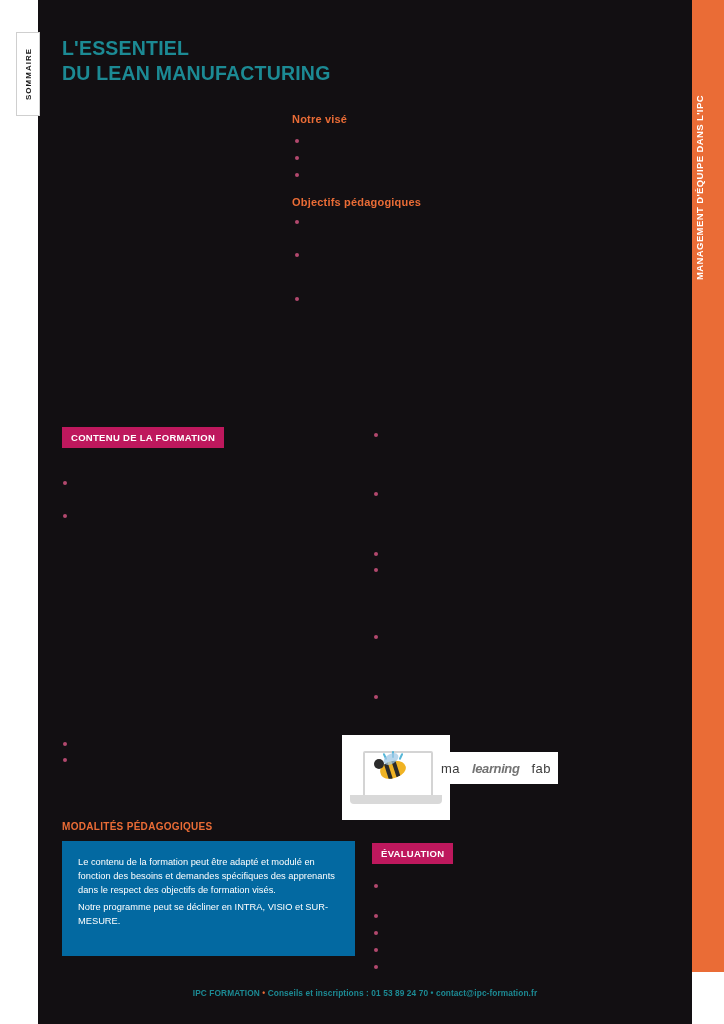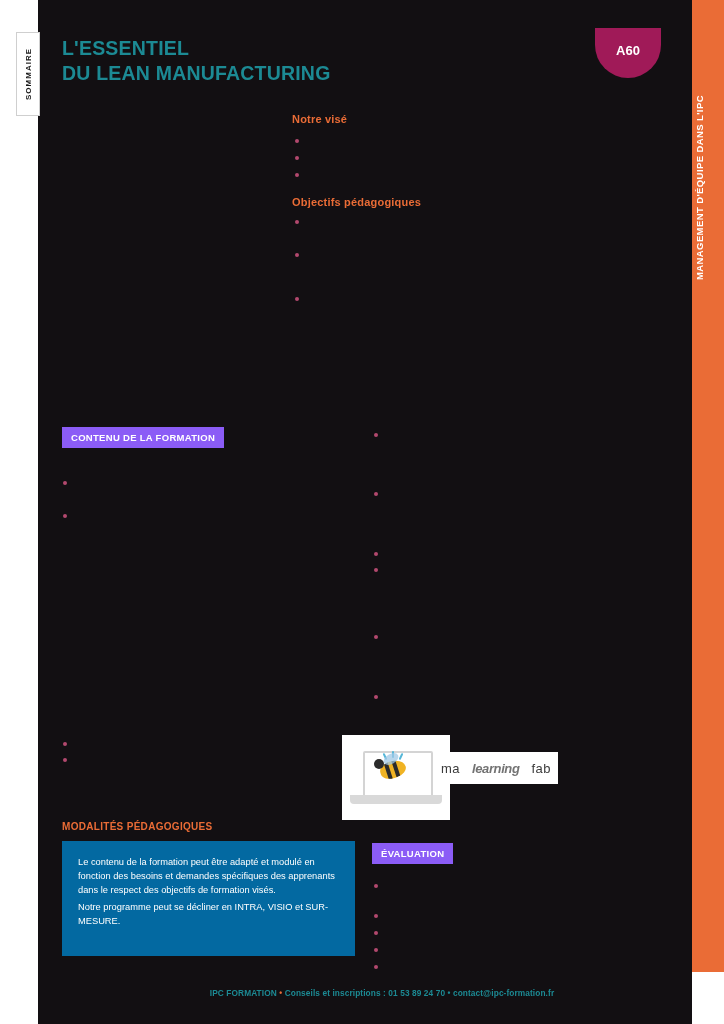--- a/index.html
+++ b/index.html
@@ -125,21 +125,21 @@
     position: absolute;
     width: 4px;
     height: 4px;
     border-radius: 50%;
     background: #b3486e;
   }
 
   
   .label-box {
     position: absolute;
-    background: #8b5cf6;
+    background: #be185d;
     color: #ffffff;
     font-size: 9.5px;
     font-weight: bold;
     letter-spacing: 0.3px;
     padding: 5px 9px 5px 9px;
     box-sizing: border-box;
     white-space: nowrap;
   }
   #contenu-label { left: 62px; top: 427px; }
 
@@ -287,21 +287,20 @@
   .footer {
     position: absolute;
     left: 38px;
     top: 988px;
     width: 654px;
     text-align: center;
     font-size: 8.3px;
     color: #1c8a94;
     font-weight: bold;
     letter-spacing: 0.1px;
-    padding-left: 17px;
   }
   .footer .sep { color: #ea6c36; font-weight: bold; }
   .footer .rest { color: #1c8a94; font-weight: bold; }
 </style>
 </head>
 <body>
 
 <div class="page">
 
   <div class="page-bg"></div>
@@ -310,21 +309,20 @@
     <div class="right-band-label">MANAGEMENT D'ÉQUIPE DANS L'IPC</div>
   </div>
 
   <div class="sommaire-tab">SOMMAIRE</div>
 
   <div class="title">
     <span>L'ESSENTIEL</span>
     <span class="line2">DU LEAN MANUFACTURING</span>
   </div>
 
-  <div class="code-bubble">A60</div>
 
   <div class="sec-orange" id="public-vise-heading">Notre visé</div>
   <div class="bullet" style="left:295px; top:139px;"></div>
   <div class="bullet" style="left:295px; top:156px;"></div>
   <div class="bullet" style="left:295px; top:173px;"></div>
 
   <div class="sec-orange" id="objectifs-heading">Objectifs pédagogiques</div>
   <div class="bullet" style="left:295px; top:220px;"></div>
   <div class="bullet" style="left:295px; top:253px;"></div>
   <div class="bullet" style="left:295px; top:297px;"></div>

